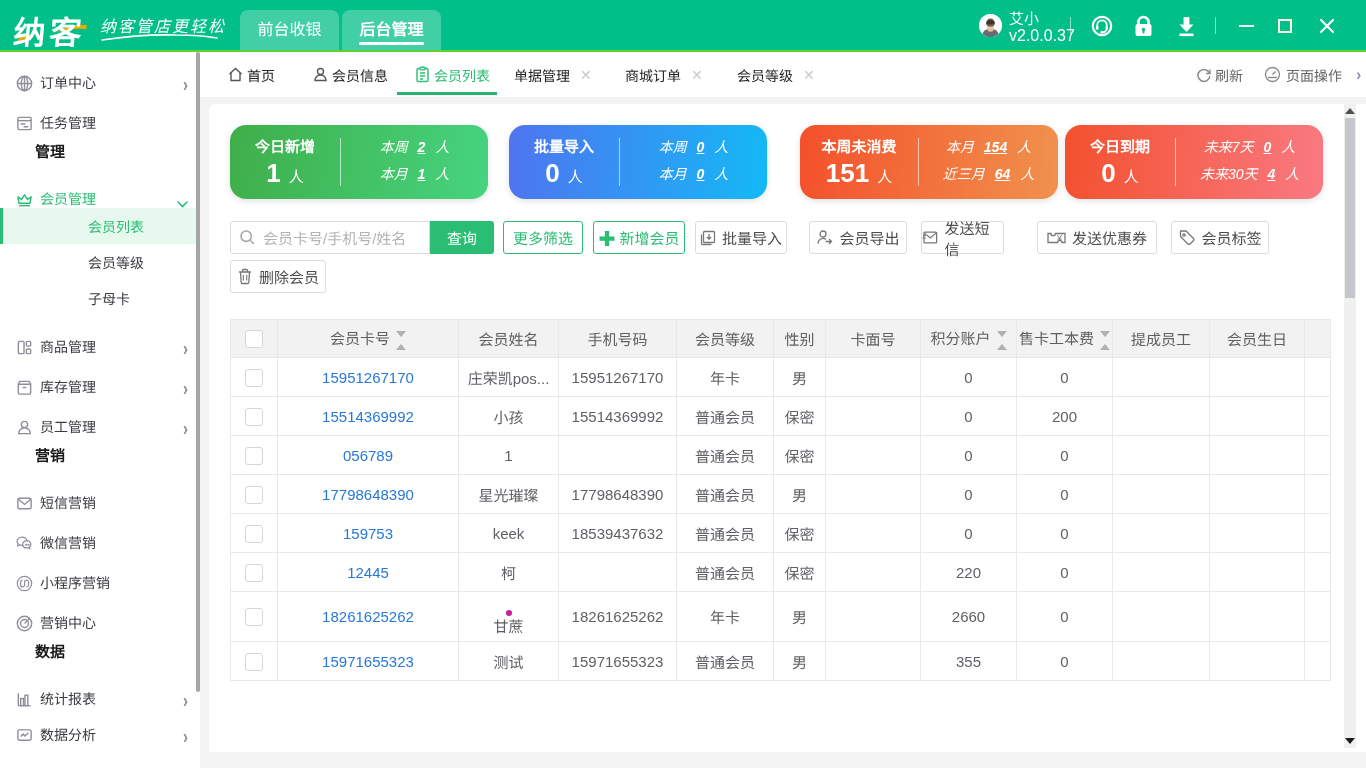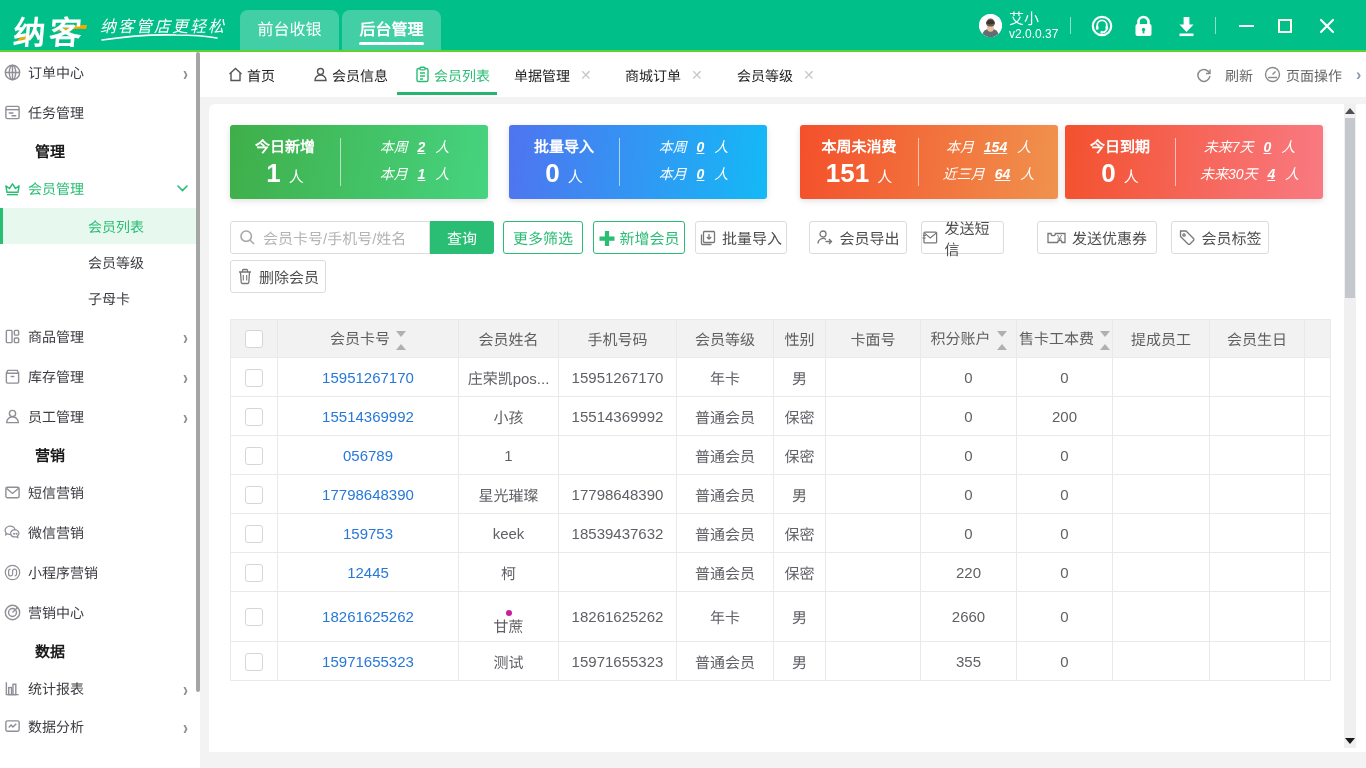--- a/index.html
+++ b/index.html
@@ -12,45 +12,45 @@
 #topbar .gline{position:absolute;left:0;top:50px;width:1366px;height:2px;background:#5ed32f;}
 #logo{position:absolute;left:14px;top:7px;z-index:1;width:80px;height:38px;color:#fff;font-weight:bold;font-size:32px;letter-spacing:4px;transform:skewX(-5deg);}
 #slogan{position:absolute;left:100px;top:13px;color:#fff;font-size:16px;font-style:italic;letter-spacing:2px;white-space:nowrap;}
 #slogan-line{position:absolute;left:101px;top:33px;}
 .bartab{position:absolute;top:10px;height:40px;background:rgba(255,255,255,.26);border-radius:8px 8px 0 0;color:#fff;text-align:center;line-height:40px;font-size:16px;}
 #bartab1{left:240px;width:99px;}
 #bartab2{left:342px;width:99px;font-weight:bold;}
 #bartab2 .uline{position:absolute;left:17px;bottom:5px;width:65px;height:3px;background:#fff;border-radius:2px;}
 #avatar{position:absolute;left:979px;top:14px;width:23px;height:23px;border-radius:50%;background:#fff;overflow:hidden;}
 #uname{position:absolute;left:1009px;top:7px;color:#fff;font-size:15px;}
-#uver{position:absolute;left:1009px;top:27px;color:#fff;font-size:12px;}
+#uver{position:absolute;left:1009px;top:27px;color:#fff;font-size:16px;}
 .vsep{position:absolute;top:17px;width:1px;height:17px;background:rgba(255,255,255,.55);}
 .winbtn{position:absolute;top:0;height:52px;display:flex;align-items:center;justify-content:center;}
 
 #sidebar{position:absolute;left:0;top:52px;width:200px;height:716px;background:#fff;overflow:hidden;}
 #sidebar .thumb{position:absolute;left:196px;top:0;width:4px;height:640px;background:#a5a5a5;border-radius:2px;}
-.mitem{position:relative;height:40px;display:flex;align-items:center;padding-left:4px;color:#3c3c42;font-size:14px;}
+.mitem{position:relative;height:40px;display:flex;align-items:flex-end;padding-left:16px;color:#3c3c42;font-size:14px;}
 .mitem .mic{width:17px;height:17px;margin-right:7px;flex:0 0 17px;}
 .mitem .arr{position:absolute;right:12px;color:#8f8f98;font-size:15px;font-weight:bold;transform:scaleY(1.3);}
 .mhead{height:36px;display:flex;align-items:center;padding-left:35px;font-weight:bold;color:#1a1a1a;font-size:15px;}
 .msub{height:36px;display:flex;align-items:center;padding-left:88px;color:#3c3c42;font-size:14px;}
 .msub.on{background:#e7f8ef;color:#2abd74;border-left:3px solid #2abd74;padding-left:85px;}
 .green{color:#2abd74;}
 
 #tabbar{position:absolute;left:200px;top:52px;width:1166px;height:45px;background:#fff;}
 .ptab{position:absolute;top:0;height:45px;display:flex;align-items:center;color:#222;font-size:14px;}
 .ptab svg{margin-right:3px;}
 .ptab .x{color:#c8c8c8;font-size:14px;margin-left:10px;}
 .ptab.act{color:#2abd74;}
 .ptab.act .bline{position:absolute;left:-17px;bottom:2px;height:3px;width:100px;background:#25b56d;}
 
 #content{position:absolute;left:200px;top:97px;width:1166px;height:671px;background:#f3f3f4;}
 #panel{position:absolute;left:9px;top:7px;width:1157px;height:648px;background:#fff;border-radius:6px 0 0 0;overflow:hidden;}
 
-.card{position:absolute;top:21px;width:258px;height:74px;border-radius:3px;color:#fff;display:flex;box-shadow:0 2px 6px rgba(0,0,0,.12);}
+.card{position:absolute;top:21px;width:258px;height:74px;border-radius:16px;color:#fff;display:flex;box-shadow:0 2px 6px rgba(0,0,0,.12);}
 .card .lft{width:110px;display:flex;flex-direction:column;align-items:center;justify-content:center;}
 .card .lbl{font-size:15px;font-weight:bold;}
 .card .num{font-size:26px;font-weight:bold;margin-top:2px;}
 .card .num i{font-style:normal;font-size:15px;font-weight:normal;margin-left:8px;}
 .card .dvd{width:1px;height:48px;background:rgba(255,255,255,.6);align-self:center;}
 .card .rgt{flex:1;display:flex;flex-direction:column;justify-content:center;align-items:center;gap:7px;font-size:14px;padding-bottom:5px;}
 .card .rgt .row{white-space:nowrap;font-style:italic;}
 .card .rgt b{text-decoration:underline;margin:0 6px;}
 
 .tbtn{position:absolute;top:117px;height:33px;background:#fff;border:1px solid #dcdcdc;border-radius:3px;display:flex;align-items:center;justify-content:center;font-size:15px;color:#4d4d4d;}
@@ -222,21 +222,21 @@
         <path d="M6 7h5M6 10h5M6 13h3"></path>
       </svg>会员列表<span class="bline"></span></div>
   <div class="ptab" style="left:314px">单据管理<span class="x">✕</span></div>
   <div class="ptab" style="left:425px">商城订单<span class="x">✕</span></div>
   <div class="ptab" style="left:537px">会员等级<span class="x">✕</span></div>
   <div class="ptab" style="left:996px;color:#666">
       <svg width="16" height="16" viewBox="0 0 16 16" fill="none" stroke="#8a8a8a" stroke-width="1.5">
         <path d="M13.6 6.5 A6 6 0 1 0 13.9 9"></path>
         <path d="M14 2.5 v4 h-4" stroke-width="1.4"></path>
       </svg>
-      <span style="margin-left:10px">刷新</span>
+      <span style="margin-left:0">刷新</span>
     </div>
   <div class="ptab" style="left:1064px;color:#666">
       <svg width="17" height="17" viewBox="0 0 17 17" fill="none" stroke="#8a8a8a" stroke-width="1.4">
         <circle cx="8.5" cy="8.5" r="7"></circle>
         <path d="M8.5 8.5 L11.5 5.5"></path>
         <path d="M4 11.5 h9"></path>
       </svg>
       <span style="margin-left:2px">页面操作</span>
       <span style="color:#8a97a5;font-weight:bold;margin-left:14px;font-size:16px">›</span>
     </div>

